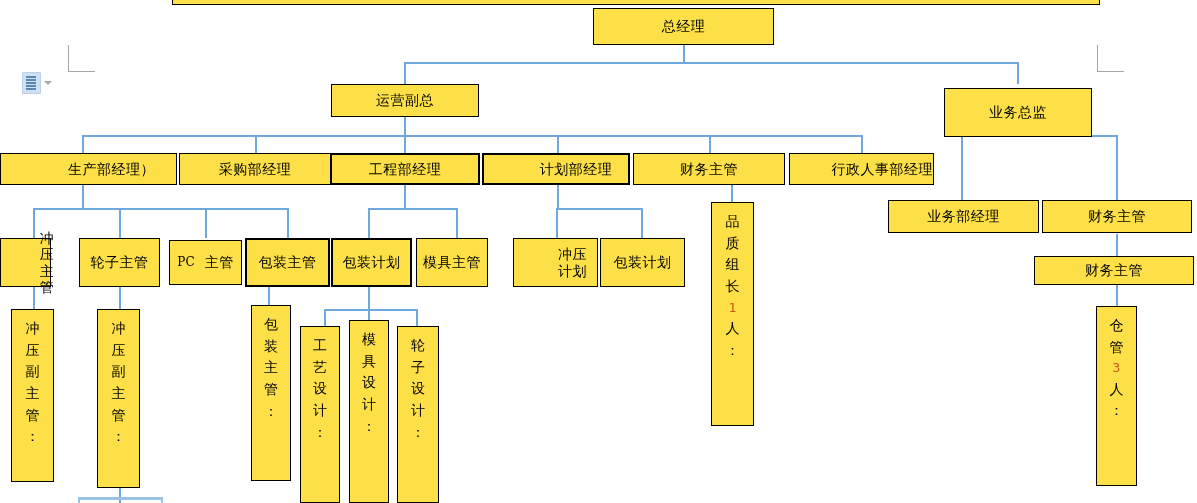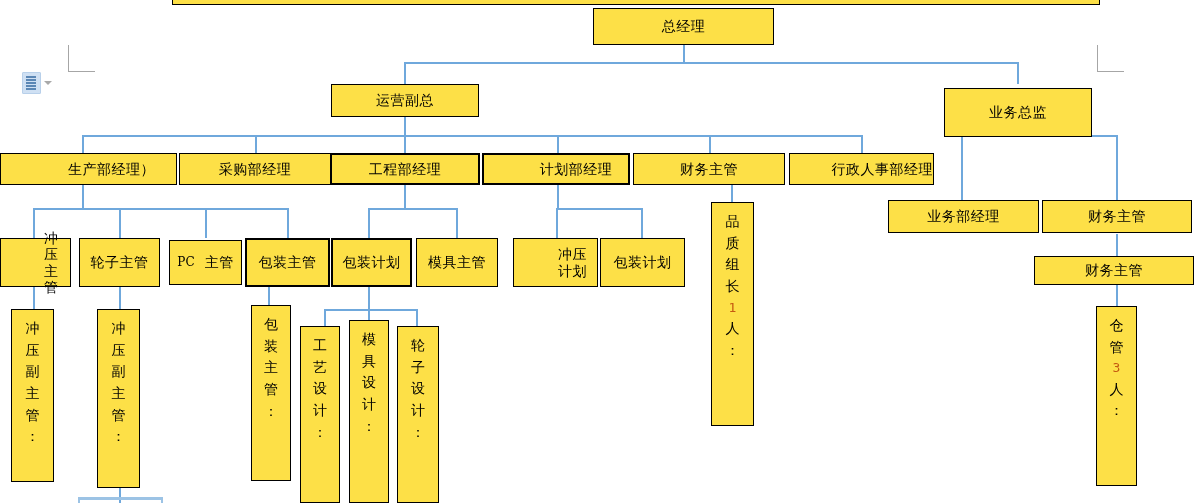--- a/index.html
+++ b/index.html
@@ -202,37 +202,37 @@
   <div class="box" style="left:1042px;top:200px;width:150px;height:33px;">
     <span>财务主管</span>
   </div>
   <div class="box" style="left:888px;top:200px;width:151px;height:33px;">
     <span>业务部经理</span>
   </div>
   <div class="box" style="left:1034px;top:256px;width:160px;height:29px;">
     <span>财务主管</span>
   </div>
 
-  <div class="box" style="left:0px;top:238px;width:71px;height:49px;padding-left:43px;">
+  <div class="box" style="left:0px;top:238px;width:51px;height:49px;padding-left:43px;">
     <span>冲压主管</span>
   </div>
   <div class="box" style="left:79px;top:238px;width:81px;height:49px;">
     <span>轮子主管</span>
   </div>
   <div class="box" style="left:169px;top:240px;width:73px;height:45px;">
     <span class="pc">PC</span>
     <span>主管</span>
   </div>
   <div class="box thick" style="left:245px;top:238px;width:85px;height:49px;">
     <span>包装主管</span>
   </div>
   <div class="box thick" style="left:331px;top:238px;width:81px;height:49px;">
     <span>包装计划</span>
   </div>
-  <div class="box" style="left:416px;top:238px;width:82px;height:49px;">
+  <div class="box" style="left:416px;top:238px;width:72px;height:49px;">
     <span>模具主管</span>
   </div>
   <div class="box" style="left:513px;top:238px;width:85px;height:49px;padding-left:44px;">
     <span>冲压计划</span>
   </div>
   <div class="box" style="left:600px;top:238px;width:85px;height:49px;">
     <span>包装计划</span>
   </div>
 
   <div class="box vert" style="left:711px;top:202px;width:43px;height:224px;">

